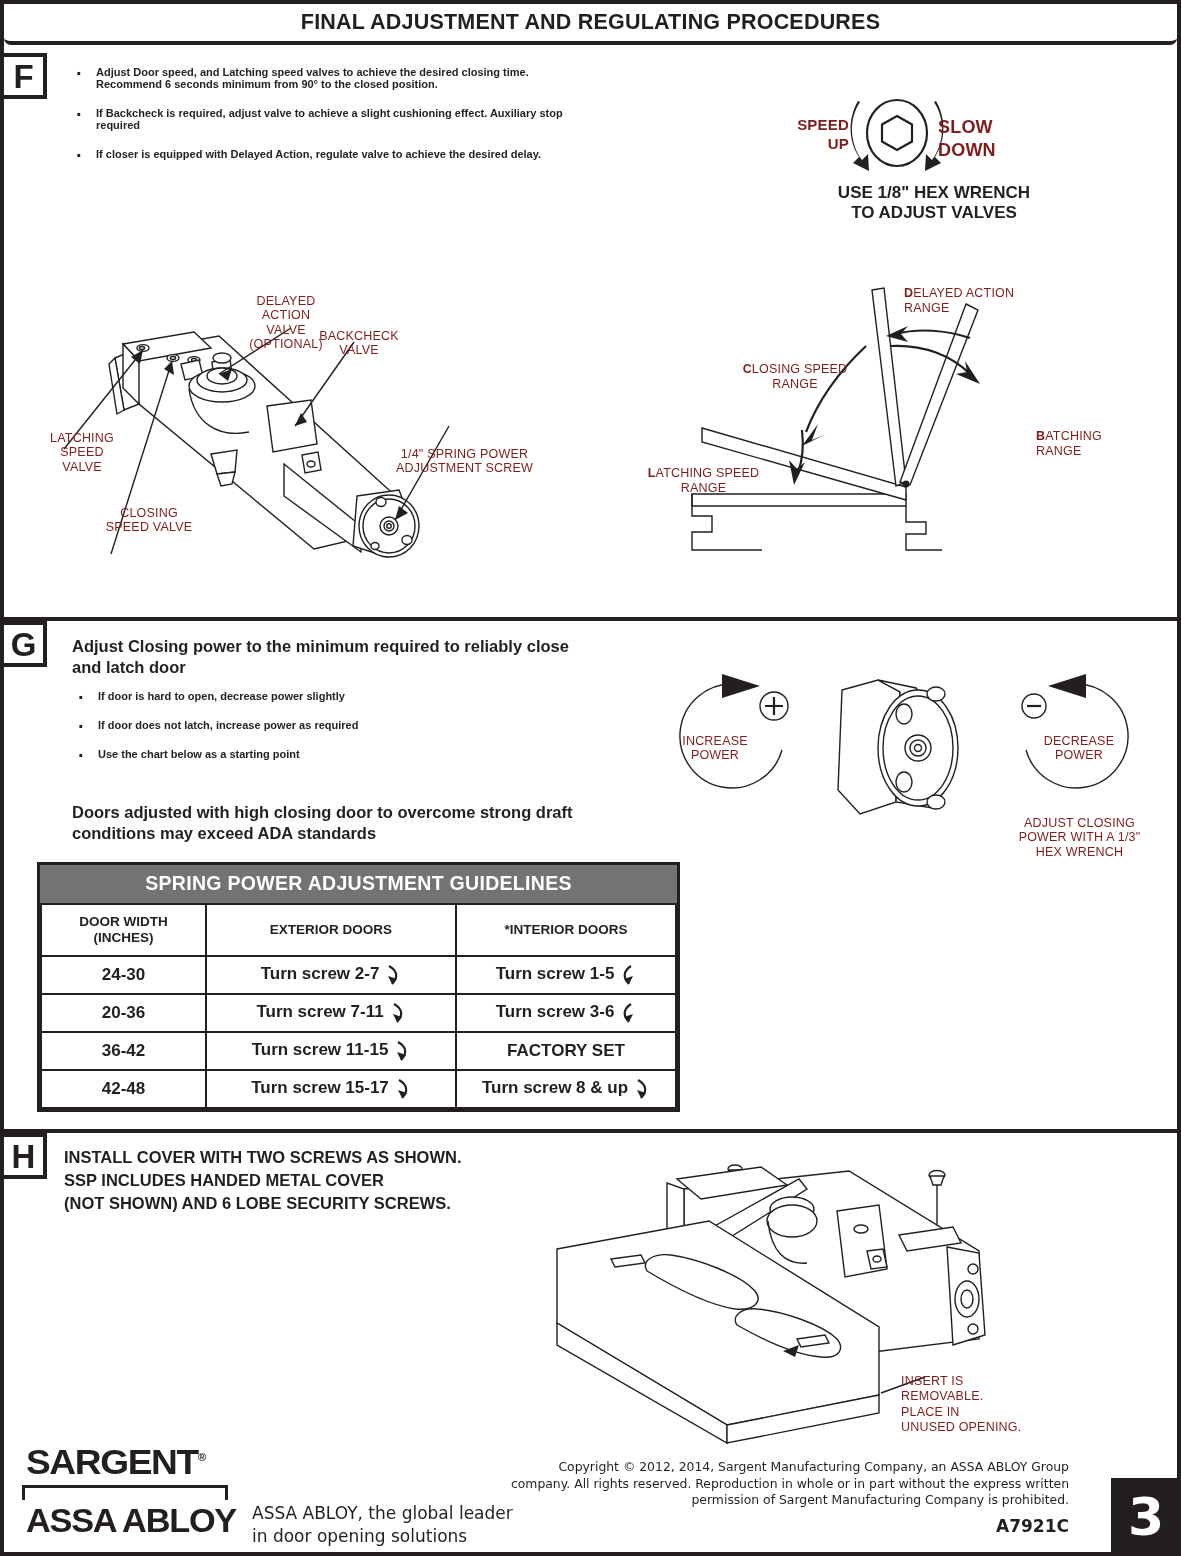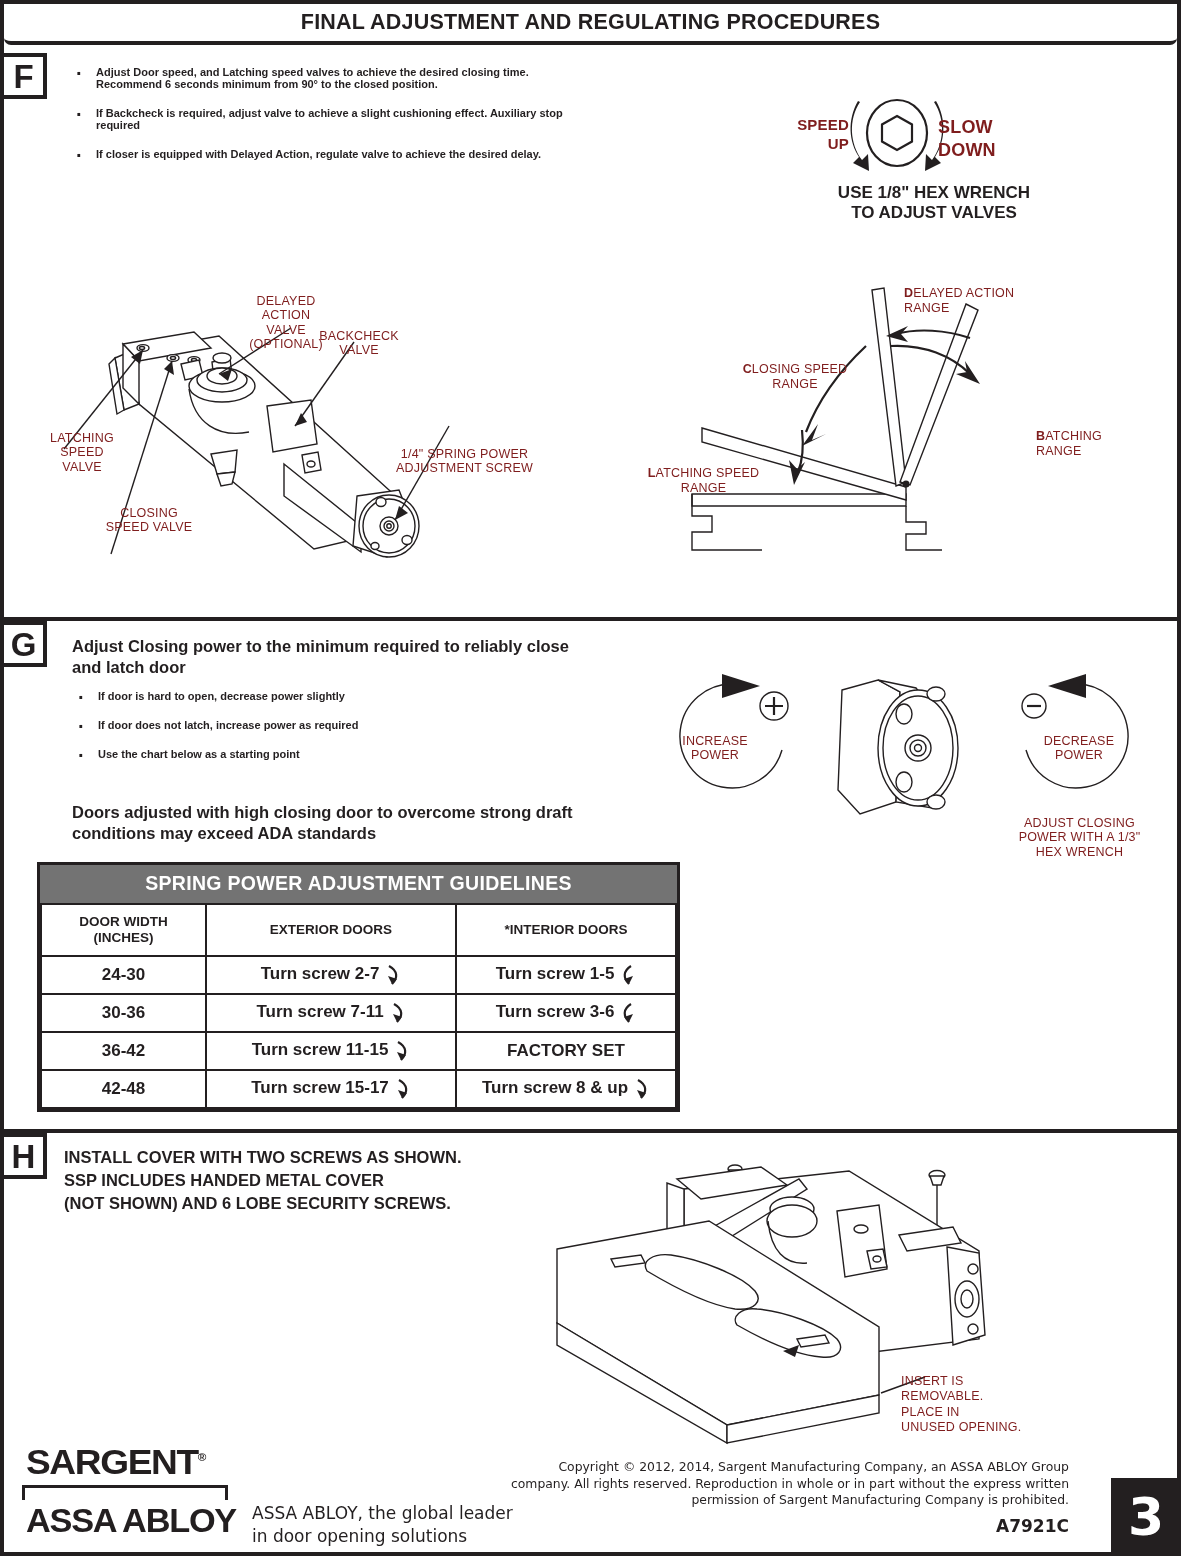--- a/index.html
+++ b/index.html
@@ -294,21 +294,21 @@
             <span class="cellwrap">
                 <span>Turn screw 1-5</span>
             <svg class="arrowg" viewBox="0 0 16 22">
                   <path class="ln2" d="M11 2 C3 7 3 14 9 20"></path>
                   <polygon class="fillk" points="9,20 13,12 4,15"></polygon>
                 </svg>
               </span>
           </td>
         </tr>
         <tr>
-          <td class="w">30-36</td>
+          <td class="w">20-36</td>
           <td>
             <span class="cellwrap">
                 <span>Turn screw 7-11</span>
             <svg class="arrowg" viewBox="0 0 16 22">
                   <path class="ln2" d="M4 2 C13 7 13 14 7 20"></path>
                   <polygon class="fillk" points="7,20 3,12 12,15"></polygon>
                 </svg>
               </span>
           </td>
           <td>

